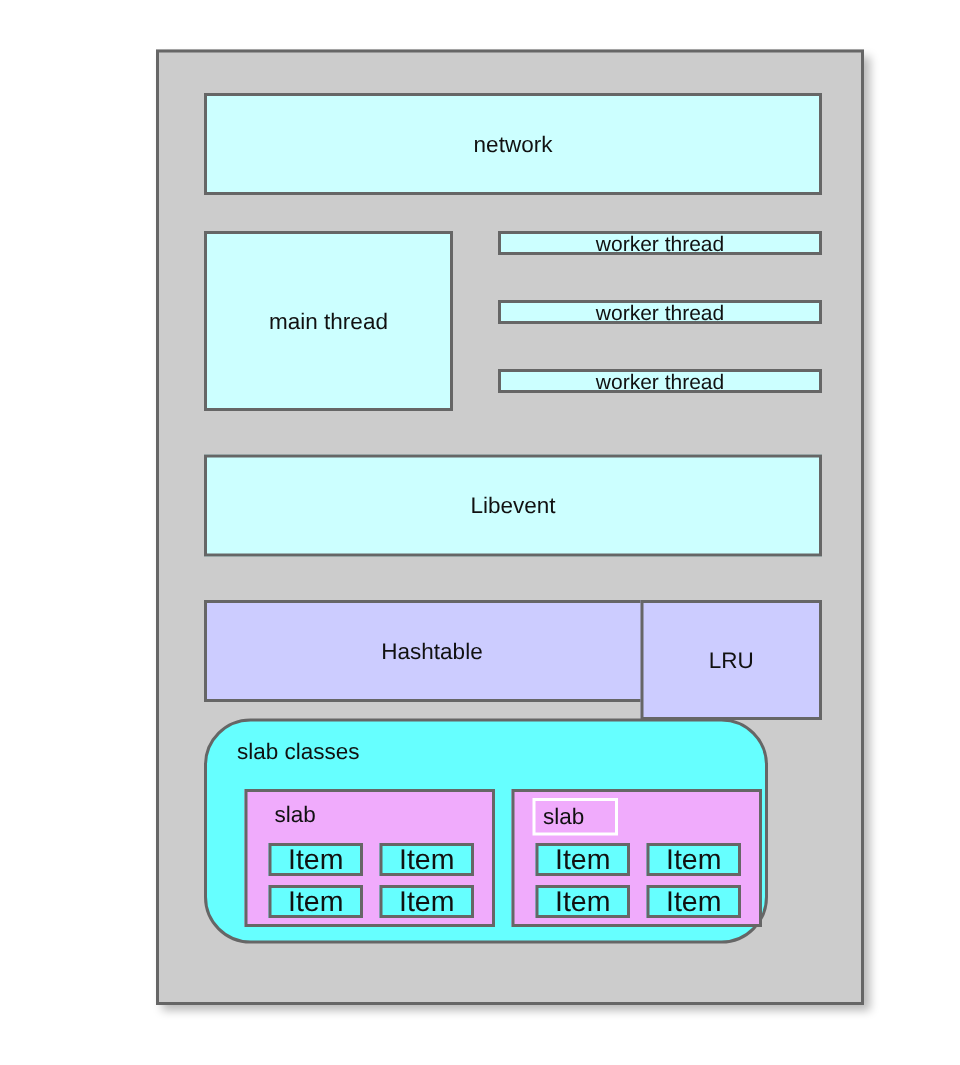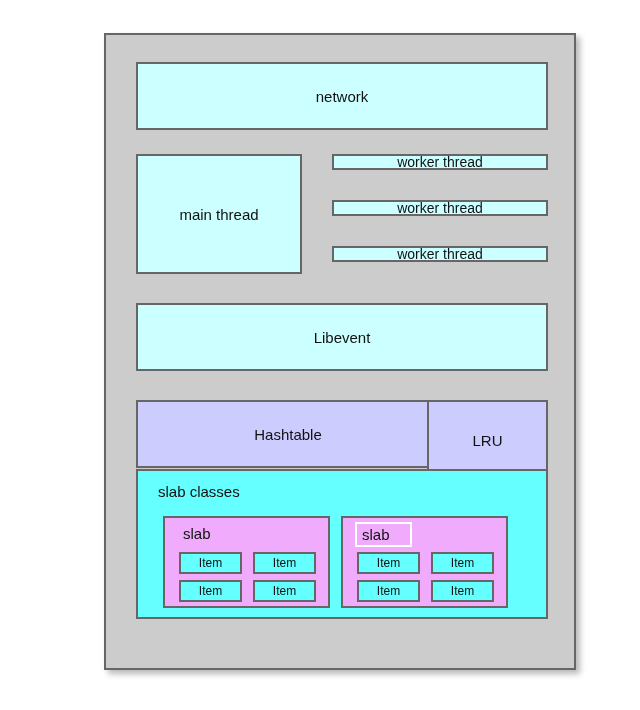--- a/index.html
+++ b/index.html
@@ -77,24 +77,25 @@
     left: 30px; top: 365px;
     width: 304px; height: 68px;
   }
   #lru-box {
     left: 321px; top: 365px;
     width: 121px; height: 80px;
   }
 
   
   #slab-classes-box {
-    left: 30px; top: 434px;
-    width: 412px; height: 150px;
+    left: 30px; top: 444px;
+    width: 376px; height: 150px;
     display: block;
     padding: 0;
+    border-radius: 31px;
   }
   #slab-classes-label {
     position: absolute;
     left: 20px; top: 13px;
     font-size: 15px;
     color: #111111;
     white-space: nowrap;
   }
 
   .slab-group {
@@ -128,21 +129,21 @@
   .item-box {
     position: absolute;
     box-sizing: border-box;
     border: 2px solid #666666;
     background: #66ffff;
     width: 63px;
     height: 22px;
     display: flex;
     align-items: center;
     justify-content: center;
-    font-size: 12px;
+    font-size: 19px;
     color: #111111;
     white-space: nowrap;
   }
   .item-col-1 { left: 14px; }
   .item-col-2 { left: 88px; }
   .item-row-1 { top: 34px; }
   .item-row-2 { top: 62px; }
 </style>
 </head>
 <body>

